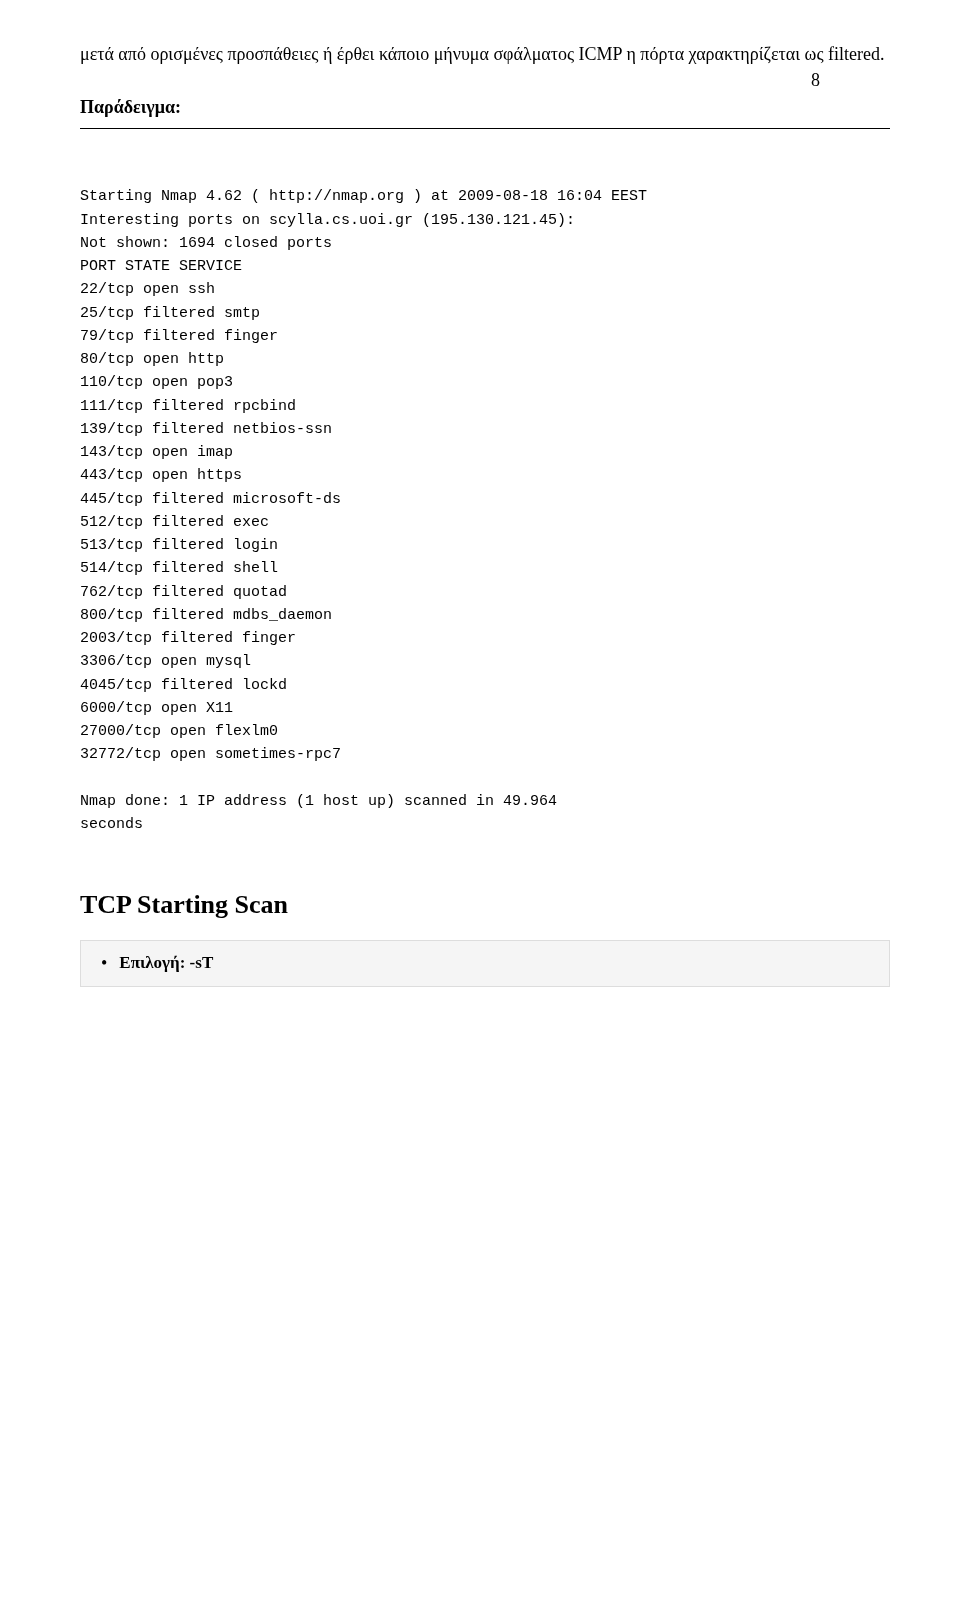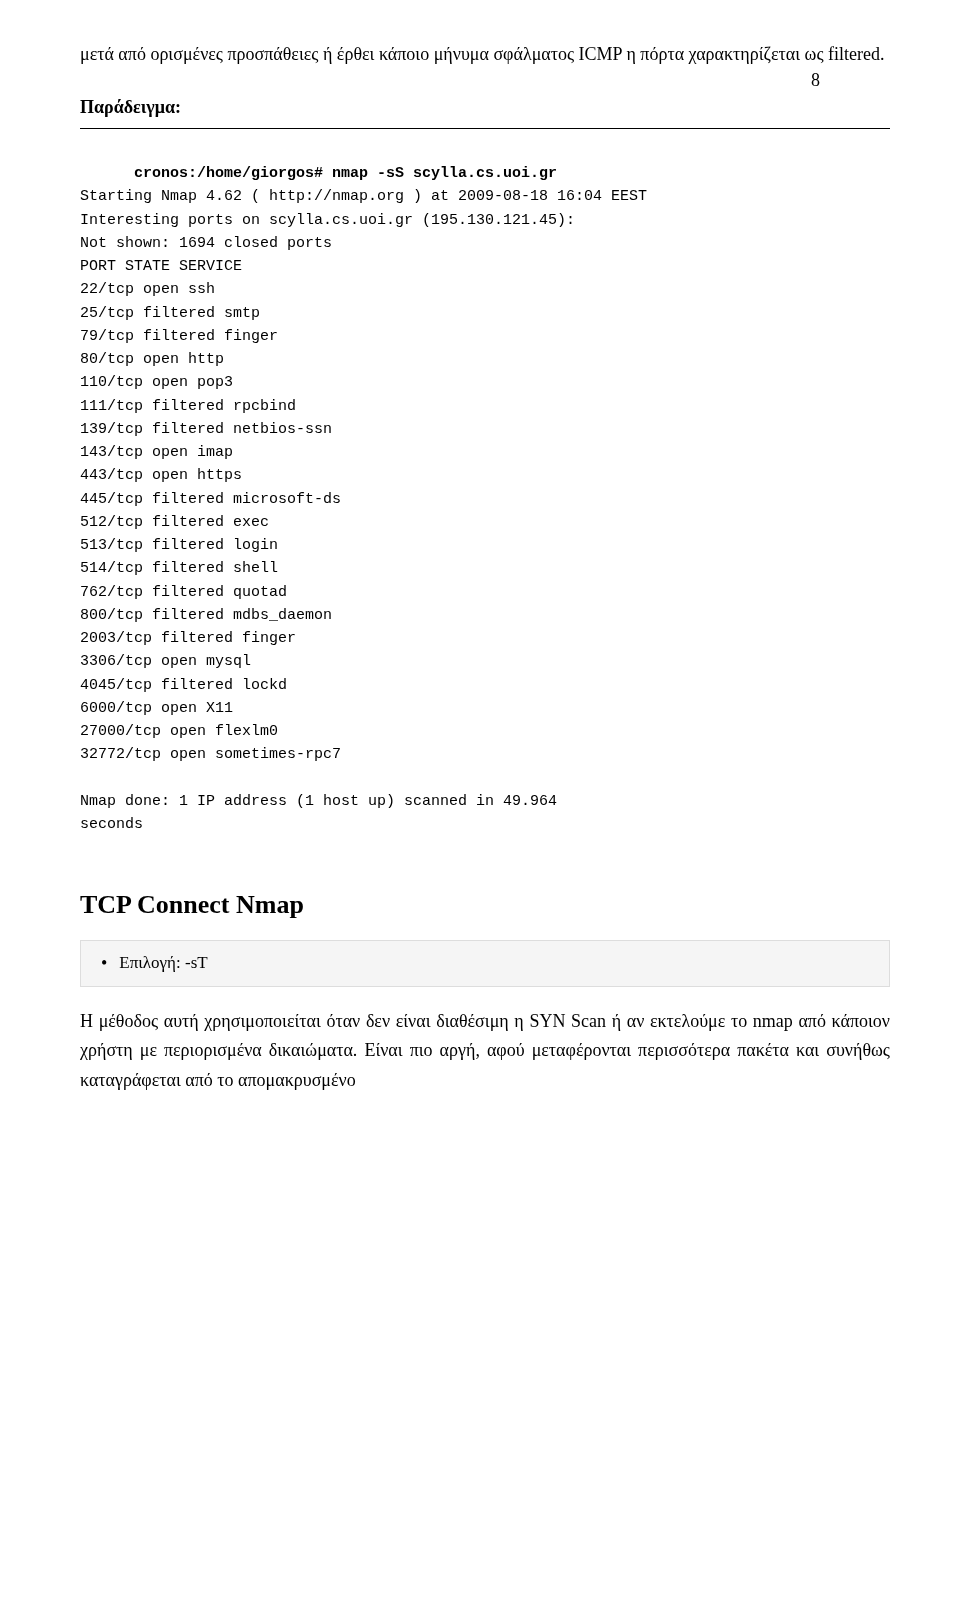--- a/index.html
+++ b/index.html
@@ -71,21 +71,21 @@
       display: flex;
       align-items: center;
     }
 
     .bullet-dot {
       font-size: 18px;
       margin-right: 12px;
     }
 
     .bullet-label {
-      font-weight: normal;
+      font-weight: bold;
       font-size: 17px;
     }
 
     .body-paragraph {
       text-align: justify;
       line-height: 1.65;
       font-size: 18px;
     }
   </style>
 </head>
@@ -94,21 +94,21 @@
 <div style="position: relative;">
   <div class="page-number">8</div>
 
   <p class="intro-paragraph">μετά από ορισμένες προσπάθειες ή έρθει κάποιο μήνυμα σφάλματος ICMP η πόρτα χαρακτηρίζεται ως filtered.</p>
 
   <div>
     <p class="section-label">Παράδειγμα:</p>
     <hr class="divider">
 
     <div class="code-block">
-      <span class="command-line">cronos:/home/giorgos# nmap -sS scylla.cs.uoi.gr</span><span>
+      <span>
 Starting Nmap 4.62 ( http://nmap.org ) at 2009-08-18 16:04 EEST
 Interesting ports on scylla.cs.uoi.gr (195.130.121.45):
 Not shown: 1694 closed ports
 PORT STATE SERVICE
 22/tcp open ssh
 25/tcp filtered smtp
 79/tcp filtered finger
 80/tcp open http
 110/tcp open pop3
 111/tcp filtered rpcbind
@@ -127,22 +127,21 @@
 6000/tcp open X11
 27000/tcp open flexlm0
 32772/tcp open sometimes-rpc7
 
 Nmap done: 1 IP address (1 host up) scanned in 49.964
 seconds</span>
     </div>
   </div>
 
   <div>
-    <h2 class="section-title">TCP Connect Nmap</h2>
+    <h2 class="section-title">TCP Starting Scan</h2>
 
     <div class="bullet-section">
       <span class="bullet-dot">•</span>
       <span class="bullet-label">Επιλογή: -sT</span>
     </div>
 
-    <p class="body-paragraph">Η μέθοδος αυτή χρησιμοποιείται όταν δεν είναι διαθέσιμη η SYN Scan ή αν εκτελούμε το nmap από κάποιον χρήστη με περιορισμένα δικαιώματα. Είναι πιο αργή, αφού μεταφέρονται περισσότερα πακέτα και συνήθως καταγράφεται από το απομακρυσμένο</p>
   </div>
 </div>
 
 </body></html>

